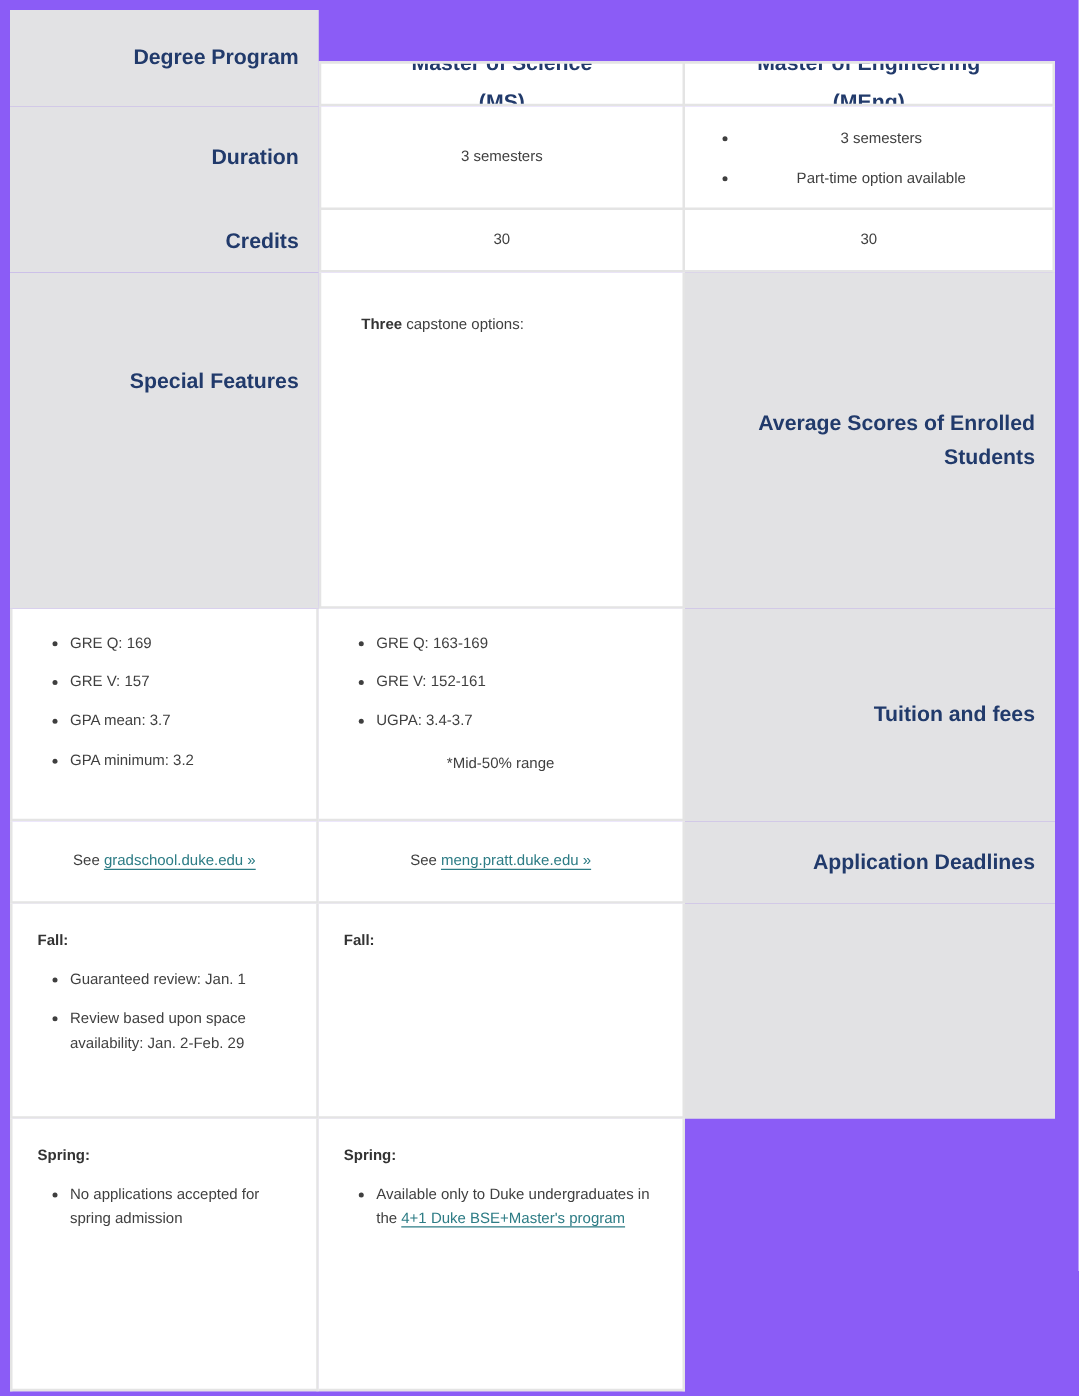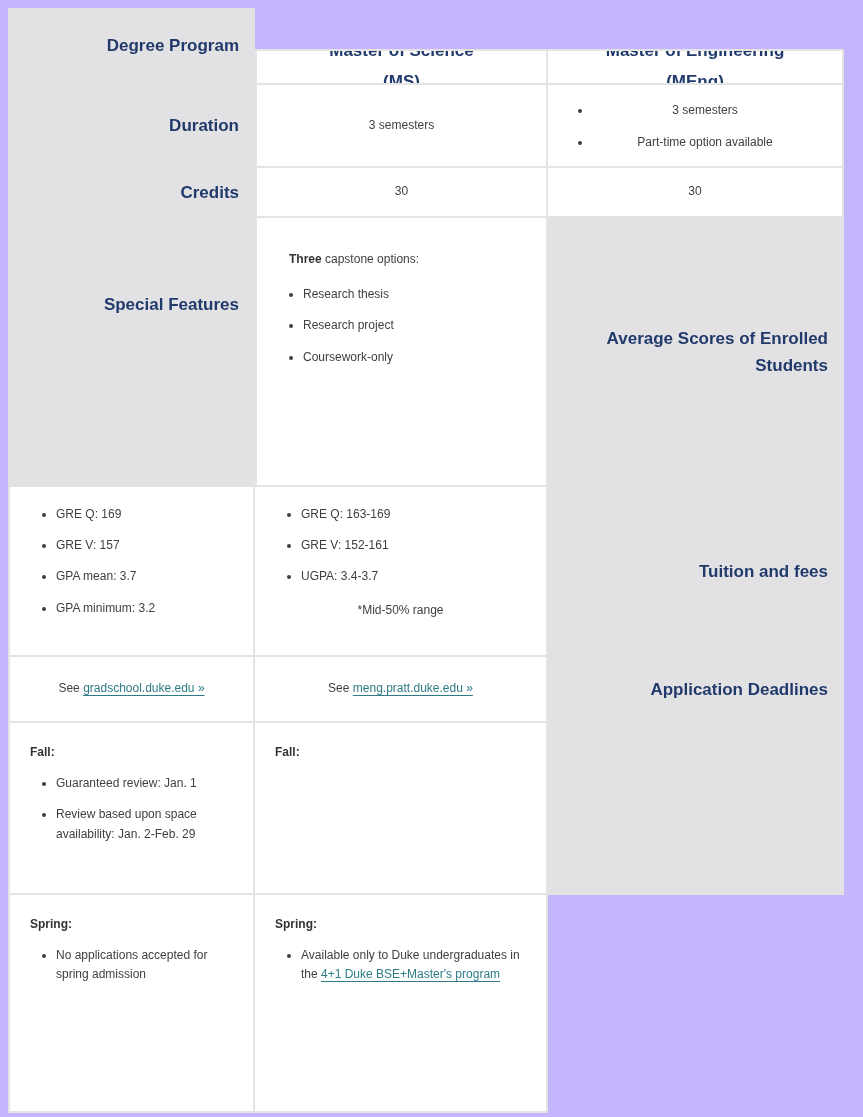--- a/index.html
+++ b/index.html
@@ -1,19 +1,19 @@
 <!DOCTYPE html>
 <html><head>
 <meta charset="utf-8">
 <style>
   html,body{margin:0;padding:0;background:#fff;}
   .page{
     position:relative;
     width:863px;height:1117px;
-    background:#c4b5fd;
+    background:#8b5cf6;
     font-family:"Liberation Sans","DejaVu Sans",sans-serif;
     overflow:hidden;
   }
   .tbl{
     display:grid;
     grid-template-columns:247px 293px 296px;
     grid-template-rows:77px 83px 50px 269px 170px 66px 172px 218px;
     margin:8px 0 0 8px;
     width:836px;
   }
@@ -109,25 +109,20 @@
     </div>
     <div class="cell mid">
       <span>30</span>
     </div>
 
     <div class="lbl raise">
         <span>Special Features</span>
       </div>
     <div class="cell bl top">
       <p class="lead"><b>Three</b><span> capstone options:</span></p>
-      <ul>
-        <li>Research thesis</li>
-        <li>Research project</li>
-        <li>Coursework-only</li>
-      </ul>
     </div>
 
     <div class="lbl">
         <span>Average Scores of Enrolled Students</span>
       </div>
     <div class="cell bl top">
       <ul class="flush">
         <li>GRE Q: 169</li>
         <li>GRE V: 157</li>
         <li>GPA mean: 3.7</li>

